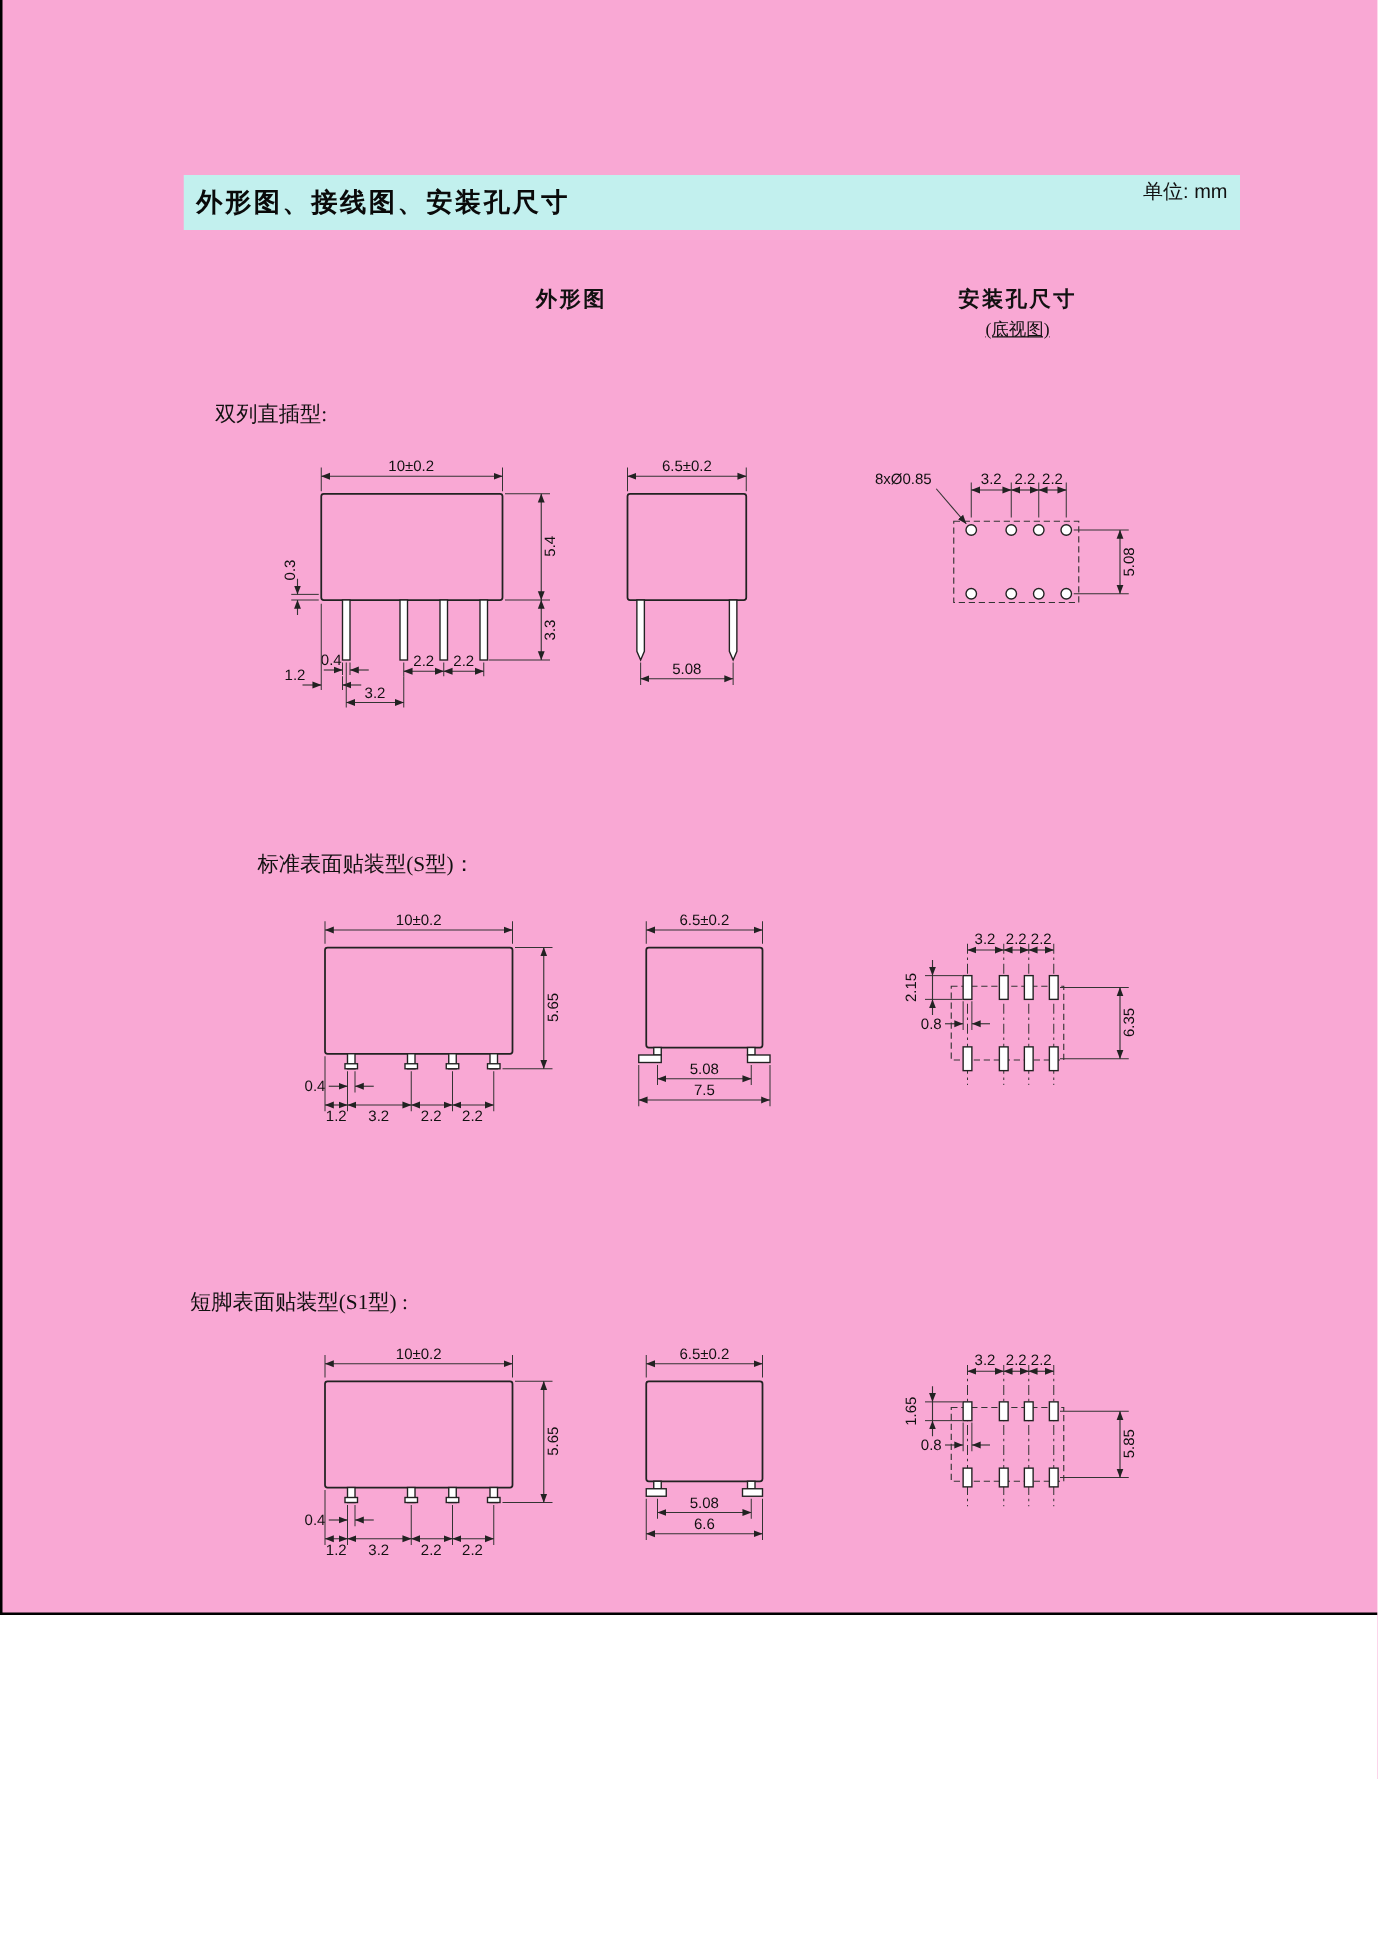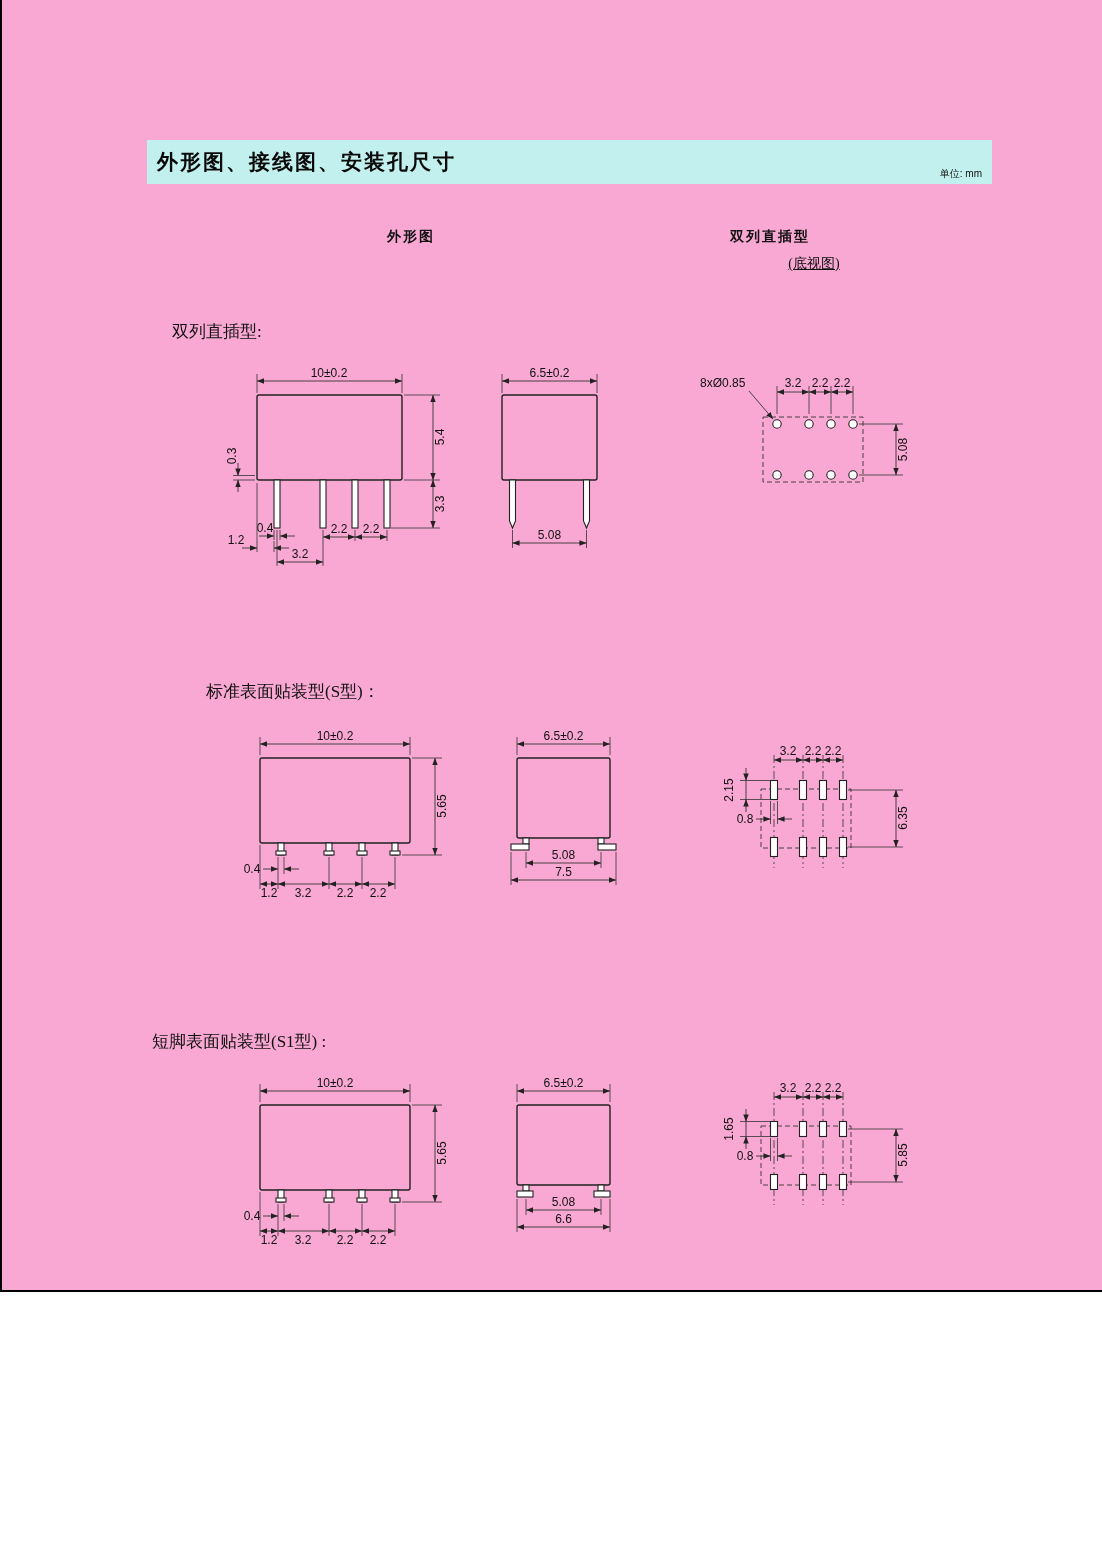--- a/index.html
+++ b/index.html
@@ -2,22 +2,22 @@
 <html><head>
 <meta charset="utf-8">
 <style>
   html,body{margin:0;padding:0;background:#ffffff;}
   .page{position:relative;width:1102px;height:1292px;background:#f9a8d4;
         font-family:"Liberation Sans",sans-serif;color:#111;
         border-left:2px solid #000;border-bottom:2px solid #000;box-sizing:border-box;overflow:hidden;}
   .header-bar{position:absolute;left:145px;top:140px;width:845px;height:44px;background:#c2f0ee;
               display:flex;align-items:center;justify-content:space-between;padding:0 10px;box-sizing:border-box;}
   .header-title{font-size:21px;font-weight:bold;letter-spacing:2px;color:#0a0a0a;}
-  .unit{font-size:10px;color:#111;align-self:flex-end;padding-bottom:3px;}
-  .colhead{position:absolute;font-size:14px;font-weight:bold;letter-spacing:2px;}
+  .unit{font-size:16px;color:#111;align-self:flex-end;padding-bottom:20px;}
+  .colhead{position:absolute;font-size:17px;font-weight:bold;text-align:center;letter-spacing:2px;}
   .colsub{position:absolute;font-size:14px;text-align:center;font-family:"Liberation Serif",serif;}
   .seclabel{position:absolute;font-size:17px;font-family:Liberation Serif, serif;}
   .footline{position:absolute;left:145px;top:1447px;width:840px;border-top:1px solid #777;}
   .pagenum{position:absolute;left:146px;top:1475px;font-size:16px;}
   .drawing{position:absolute;overflow:visible;}
   svg text{font-family:"Liberation Sans",sans-serif;font-size:12px;fill:#111;}
   .body{fill:none;stroke:#222;stroke-width:1.4;stroke-linejoin:round;}
   .pin{fill:#fff;stroke:#222;stroke-width:1.1;}
   .ext{stroke:#333;stroke-width:0.8;}
   .dim{stroke:#333;stroke-width:0.9;fill:none;}
@@ -36,21 +36,21 @@
       </marker>
     </defs>
   </svg>
 
   <div class="header-bar">
     <span class="header-title">外形图、接线图、安装孔尺寸</span>
     <span class="unit">单位: mm</span>
   </div>
 
   <div class="colhead" style="left:385px;top:228px;width:140px;">外形图</div>
-  <div class="colhead" style="left:728px;top:228px;width:168px;">双列直插型</div>
+  <div class="colhead" style="left:728px;top:228px;width:168px;">安装孔尺寸</div>
   <div class="colsub" style="left:728px;top:255px;width:168px;text-decoration:underline;">(底视图)</div>
 
   <div class="seclabel" style="left:170px;top:320px;">双列直插型:</div>
   <div class="seclabel" style="left:170px;top:680px;margin-left:34px;">标准表面贴装型(S型)：</div>
   <div class="seclabel" style="left:150px;top:1030px;">短脚表面贴装型(S1型) :</div>
 
   <svg class="drawing" style="left:225px;top:360px" width="235" height="215" viewBox="225 360 235 215">
     <g>
       <rect class="body" x="255" y="395" width="145" height="85" rx="2"></rect>
       <rect class="pin" x="272" y="480" width="6" height="48"></rect>

